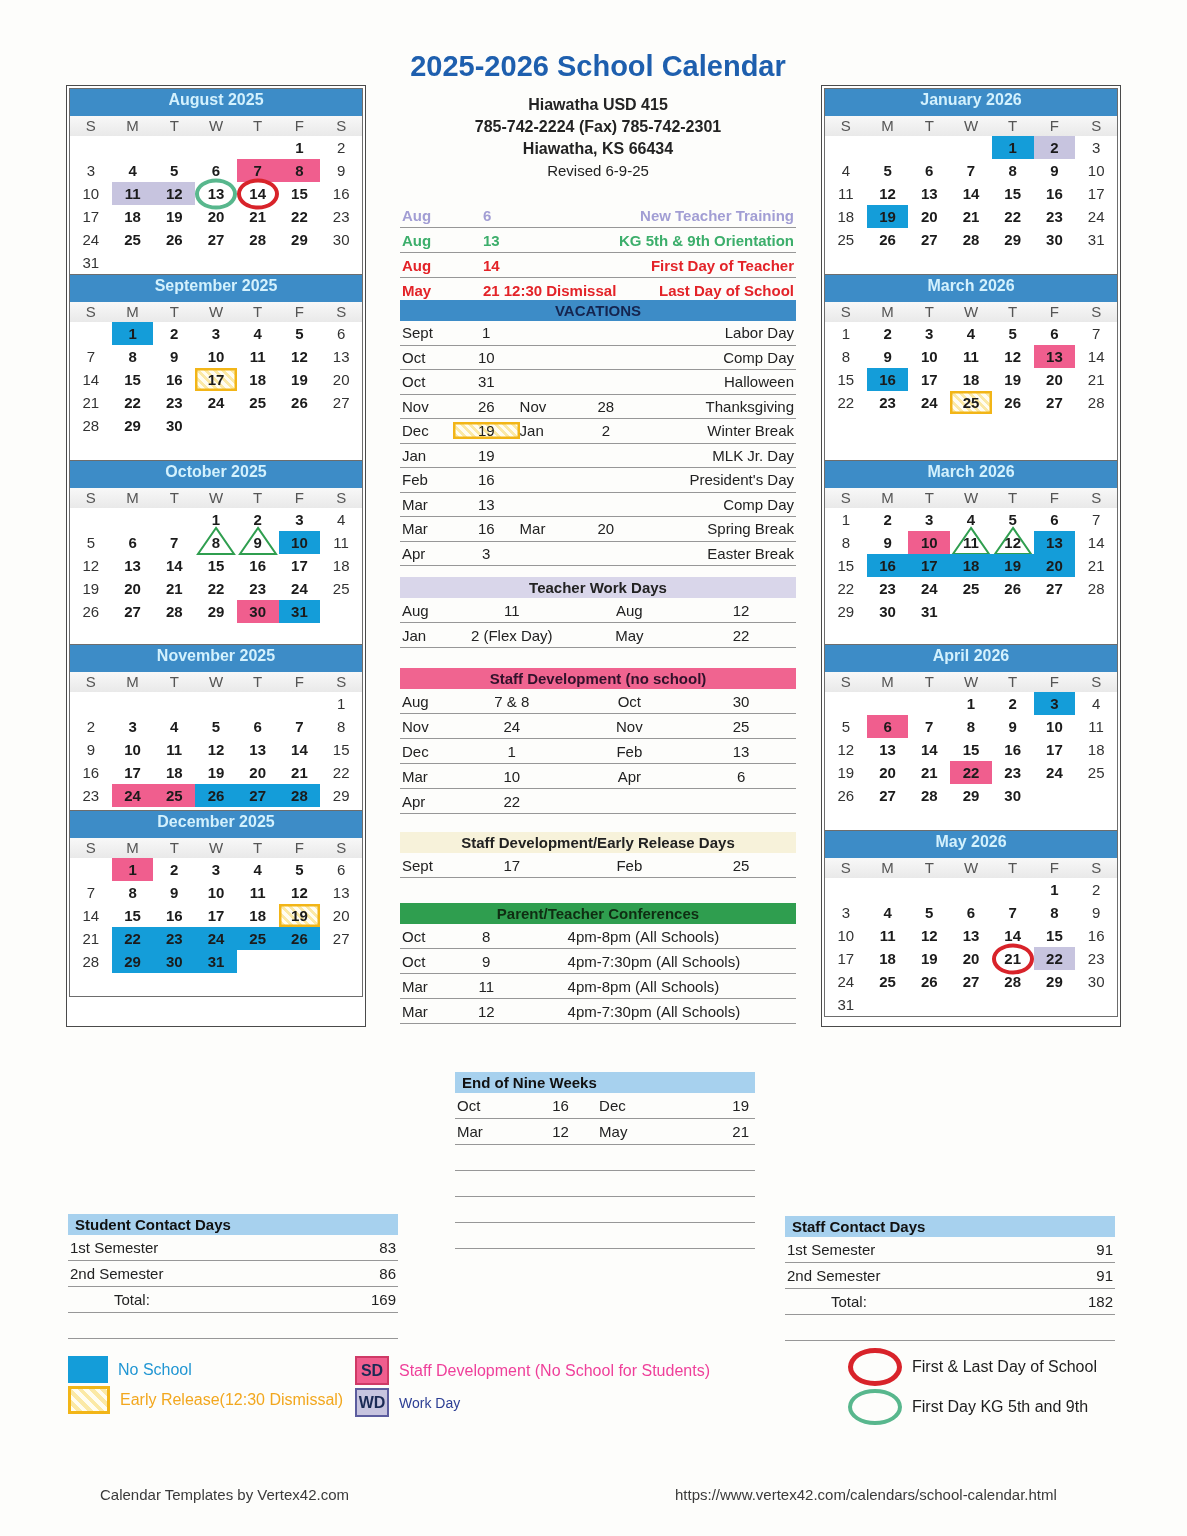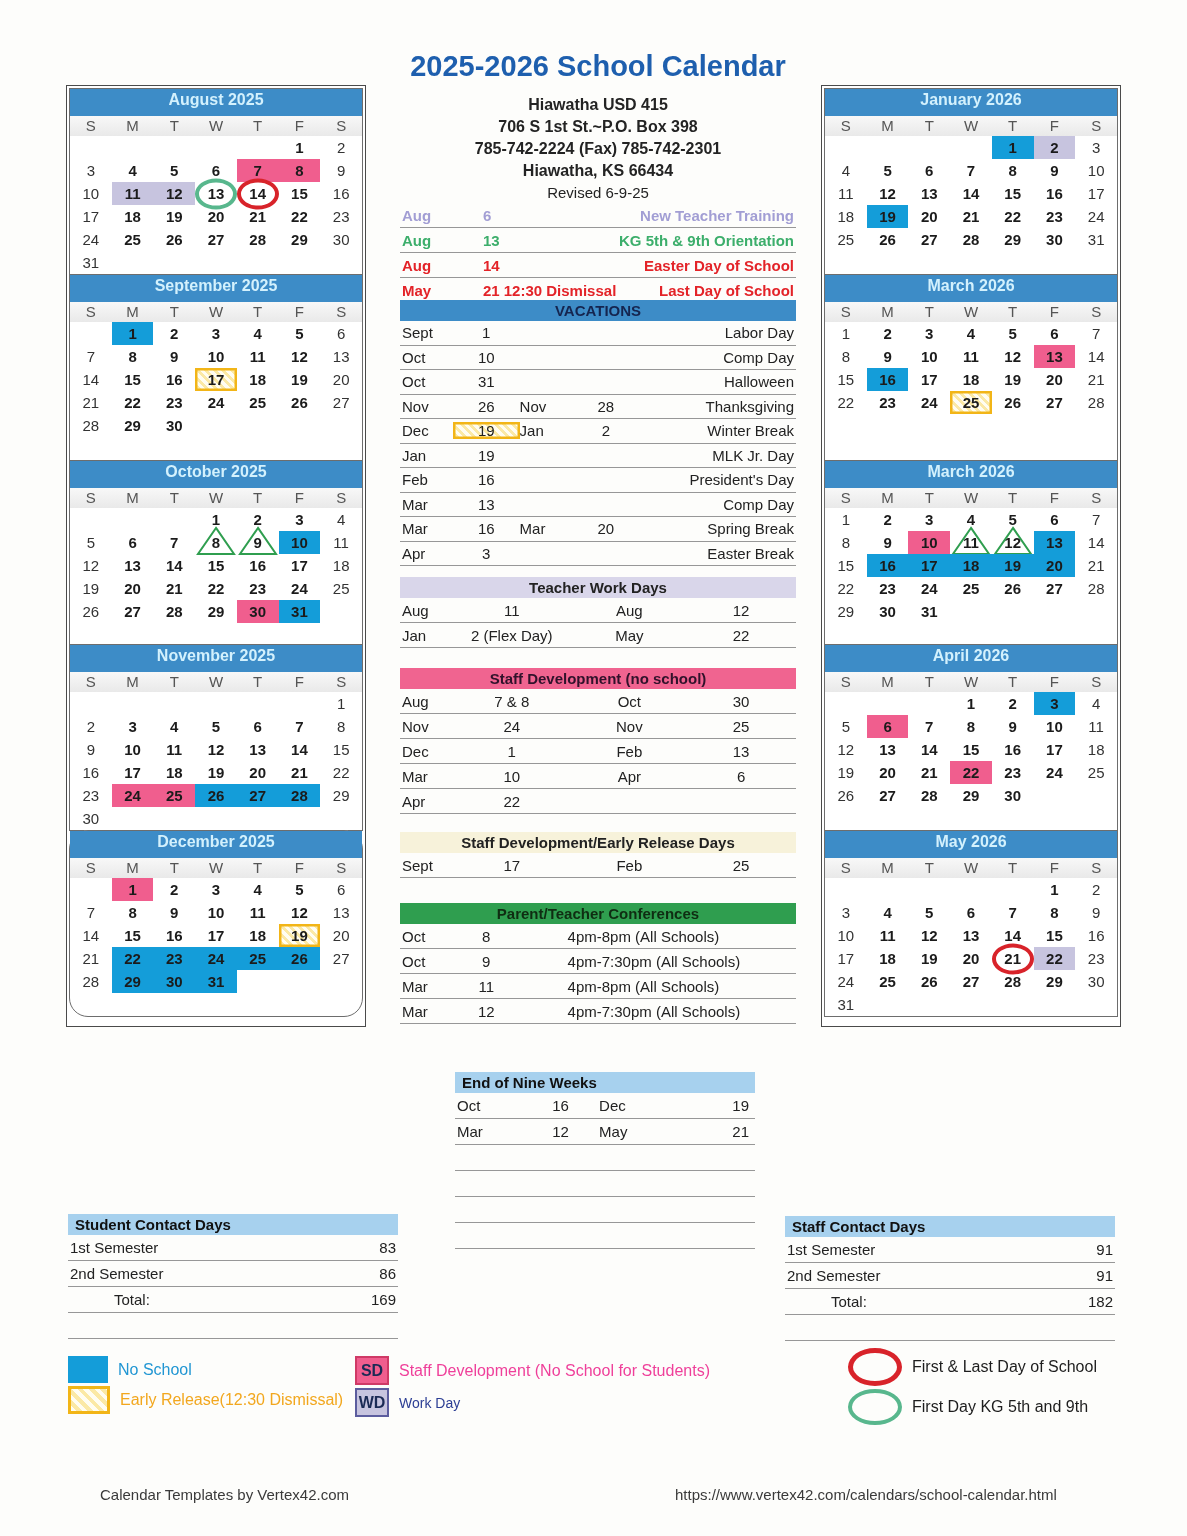--- a/index.html
+++ b/index.html
@@ -104,42 +104,41 @@
   .footer{position:absolute;font-size:15px;color:#3a3a3a;}
 </style>
 </head>
 <body>
 
 <div class="page">
 
   <div class="ctitle">2025-2026 School Calendar</div>
   <div class="orgblock">
     <div>Hiawatha USD 415</div>
-    <div>706 S 1st St.~P.O. Box 398</div>
     <div>785-742-2224    (Fax) 785-742-2301</div>
     <div>Hiawatha, KS 66434</div>
     <div class="rev">Revised 6-9-25</div>
   </div>
 
   <div class="csec tbl-kd" style="top:203px;">
     <div>
         <div class="crow kd-purple">
           <span class="c0">Aug</span>
           <span class="c1">6</span>
           <span class="c2">New Teacher Training</span>
         </div>
         <div class="crow kd-green">
           <span class="c0">Aug</span>
           <span class="c1">13</span>
           <span class="c2">KG 5th &amp; 9th Orientation</span>
         </div>
         <div class="crow kd-red">
           <span class="c0">Aug</span>
           <span class="c1">14</span>
-          <span class="c2">Easter Day of School</span>
+          <span class="c2">First Day of Teacher</span>
         </div>
         <div class="crow kd-red">
           <span class="c0">May</span>
           <span class="c1">21 12:30 Dismissal</span>
           <span class="c2">Last Day of School</span>
         </div>
       </div>
   </div>
 
   <div class="csec tbl-vac" style="top:300px;">
@@ -867,21 +866,21 @@
             <span class="dnum">30</span>
           </div>
           <div class="dcell"></div>
           <div class="dcell"></div>
           <div class="dcell"></div>
           <div class="dcell"></div>
           <div class="dcell"></div>
           <div class="dcell"></div>
         </div>
       </div>
-    <div class="month" style="top:744px;border-radius:19px;">
+    <div class="month" style="top:724px;">
         <div class="mtitle">December 2025</div>
         <div class="wdays">
           <span>S</span>
           <span>M</span>
           <span>T</span>
           <span>W</span>
           <span>T</span>
           <span>F</span>
           <span>S</span>
         </div>

